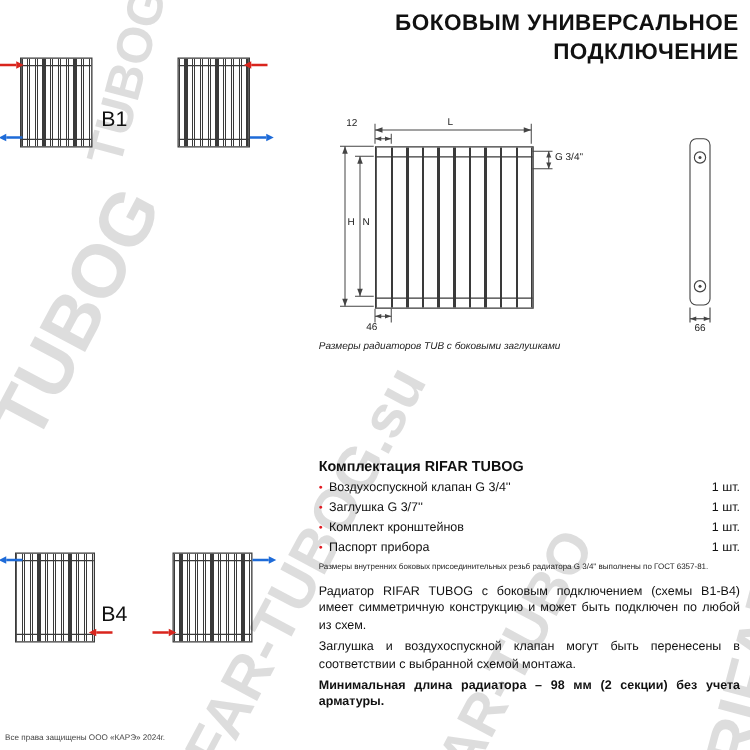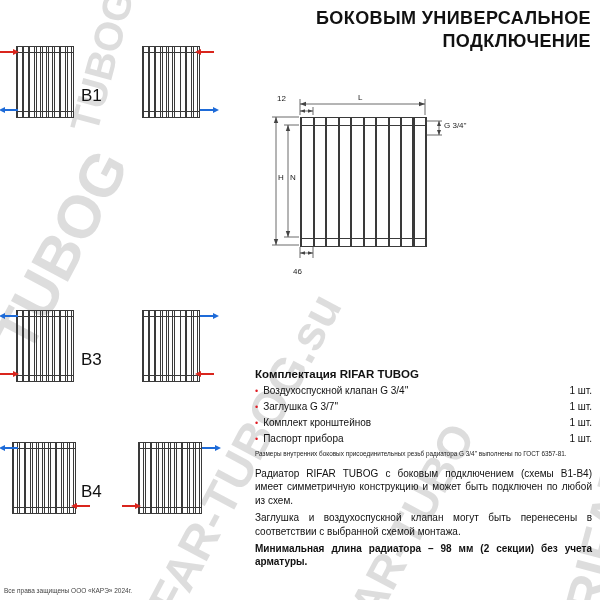--- a/index.html
+++ b/index.html
@@ -81,29 +81,20 @@
     <div class="rad" style="left:16px;width:56px;"></div>
     <div class="rad" style="left:142px;width:56px;"></div>
     <i class="arr red right" style="left:0;top:7px;"></i>
     <i class="arr blue left" style="left:5px;top:65px;"></i>
     <i class="arr red left" style="left:201px;top:7px;"></i>
     <i class="arr blue right" style="left:200px;top:65px;"></i>
     <div class="slabel">В1</div>
   </div>
 
 
-  <div class="srow" style="top:308px;">
-    <div class="rad" style="left:16px;width:56px;"></div>
-    <div class="rad" style="left:142px;width:56px;"></div>
-    <i class="arr blue left" style="left:5px;top:7px;"></i>
-    <i class="arr red right" style="left:0;top:65px;"></i>
-    <i class="arr blue right" style="left:200px;top:7px;"></i>
-    <i class="arr red left" style="left:201px;top:65px;"></i>
-    <div class="slabel">В3</div>
-  </div>
 
   <div class="srow" style="top:440px;">
     <div class="rad" style="left:12px;width:62px;"></div>
     <div class="rad" style="left:138px;width:62px;"></div>
     <i class="arr blue left" style="left:5px;top:7px;"></i>
     <i class="arr red left" style="left:77px;top:65px;"></i>
     <i class="arr blue right" style="left:202px;top:7px;"></i>
     <i class="arr red right" style="left:122px;top:65px;"></i>
     <div class="slabel">В4</div>
   </div>
@@ -143,25 +134,45 @@
           <path d="M58,158 l-5,-1.8 0,3.6 z"></path>
         <path d="M184,26 l-2,5 4,0 z"></path>
           <path d="M184,40 l-2,-5 4,0 z"></path>
       </g>
     </svg>
     <span class="dim" style="left:22px;top:-1px;">12</span>
     <span class="dim" style="left:103px;top:-2px;">L</span>
     <span class="dim" style="left:189px;top:26px;">G 3/4''</span>
     <span class="dim" style="left:23px;top:78px;">H</span>
     <span class="dim" style="left:35px;top:78px;">N</span>
-    <span class="dim" style="left:38px;top:172px;">46</span>
-  </div>
-
-
-
+    <span class="dim" style="left:38px;top:162px;">46</span>
+  </div>
+
+
+  <div class="sv" style="left:540px;top:106px;">
+    <svg width="40" height="162" viewBox="0 0 40 162">
+      <g stroke="#444" stroke-width="0.9" fill="none">
+        <rect x="12" y="5" width="16" height="133" rx="5"></rect>
+        <circle cx="20" cy="20" r="4.5"></circle>
+        <circle cx="20" cy="123" r="4.5"></circle>
+        <line x1="12" y1="140" x2="12" y2="152"></line>
+        <line x1="28" y1="140" x2="28" y2="152"></line>
+        <line x1="12" y1="149" x2="28" y2="149"></line>
+      </g>
+      <g fill="#444" stroke="none">
+        <circle cx="20" cy="20" r="1.2"></circle>
+          <circle cx="20" cy="123" r="1.2"></circle>
+        <path d="M12,149 l5,-1.8 0,3.6 z"></path>
+          <path d="M28,149 l-5,-1.8 0,3.6 z"></path>
+      </g>
+    </svg>
+    <span class="sv-label">66</span>
+  </div>
+
+  <div class="caption">Размеры радиаторов TUB с боковыми заглушками</div>
 
   <div class="equip">
     <div class="eq-h1">Комплектация RIFAR TUBOG</div>
 
     <div class="eq-item">
       <span class="eq-bullet">•</span>
       <span class="eq-name">Воздухоспускной клапан G 3/4''</span>
       <span class="eq-qty">1 шт.</span>
     </div>
     <div class="eq-item">

